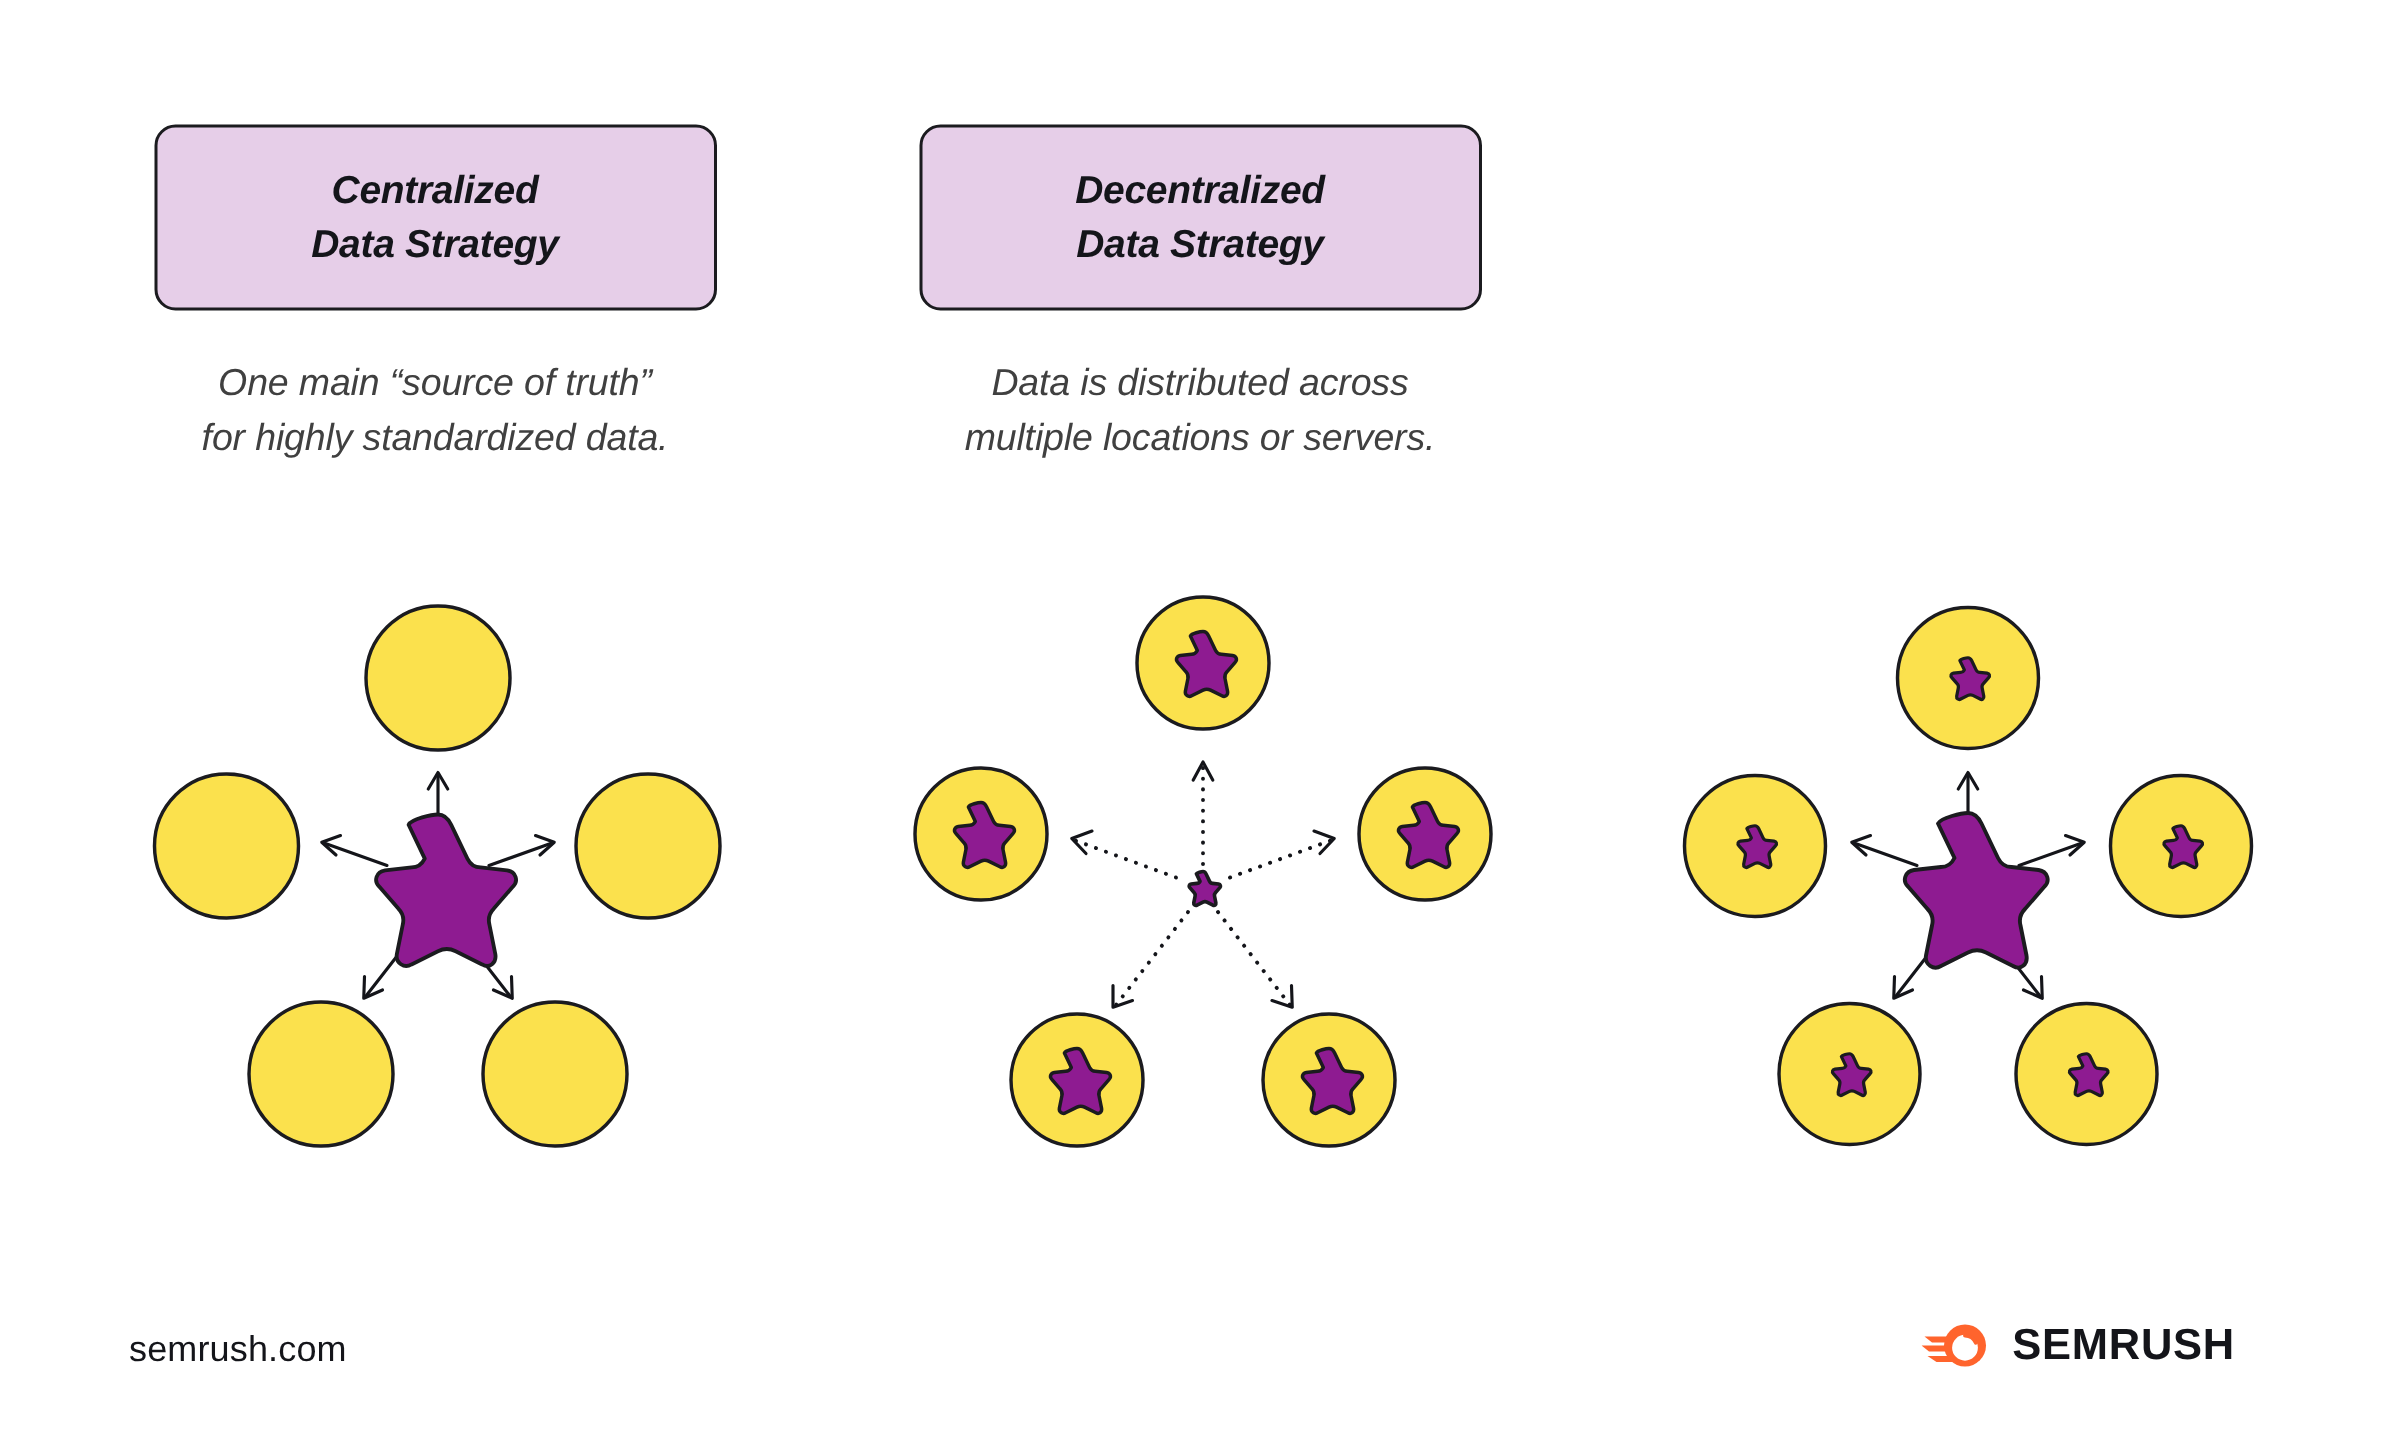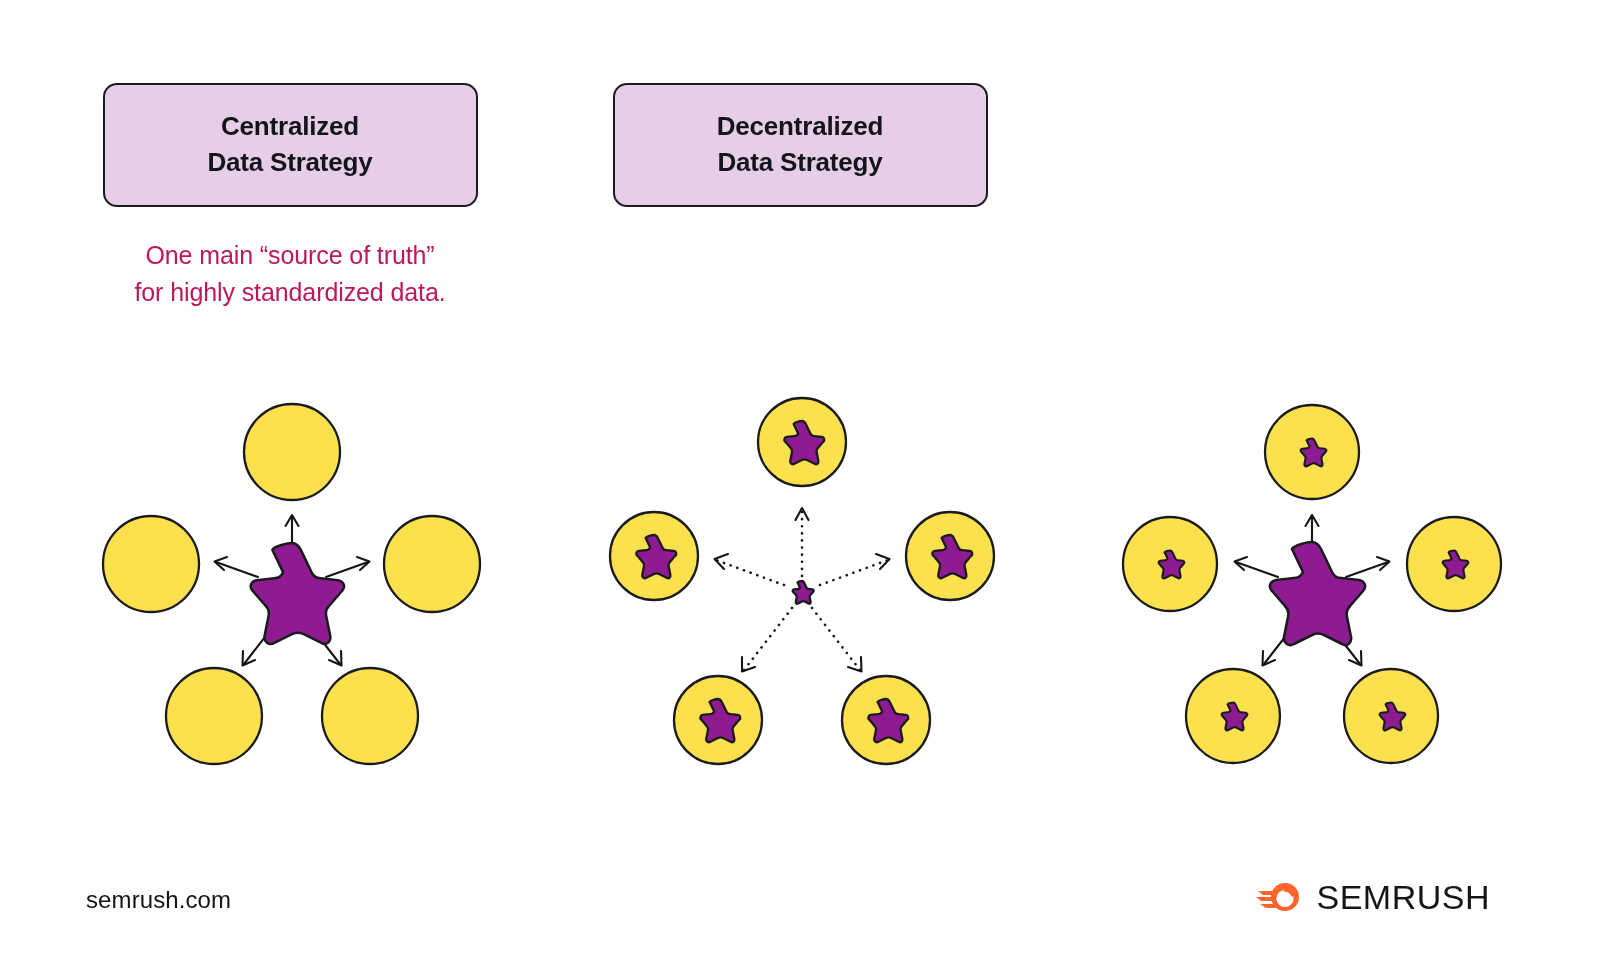--- a/index.html
+++ b/index.html
@@ -23,20 +23,21 @@
 
   
   .columns {
     position: absolute;
     left: 0;
     top: 0;
     width: 1600px;
     height: 800px;
     display: flex;
     justify-content: center;
+    font-style: italic;
   }
   .column {
     width: 510px;
     position: relative;
     display: flex;
     flex-direction: column;
     align-items: center;
   }
 
   
@@ -61,21 +62,21 @@
     color: #14151a;
     white-space: pre-line;
   }
 
   
   .description {
     margin-top: 30px;
     font-size: 25px;
     line-height: 1.48;
     text-align: center;
-    color: #be185d;
+    color: #404040;
     white-space: pre-line;
     letter-spacing: -0.1px;
   }
 
   
   .diagram {
     position: absolute;
     top: 380px;
     left: 50%;
     transform: translateX(-50%);
@@ -105,22 +106,22 @@
     display: flex;
     align-items: center;
     gap: 14px;
   }
   .brand-mark {
     width: 46px;
     height: 34px;
     display: block;
   }
   .brand-word {
-    font-size: 34px;
-    font-weight: normal;
+    font-size: 29px;
+    font-weight: bold;
     letter-spacing: 0.5px;
     color: #14151a;
     line-height: 1;
   }
 </style>
 </head>
 <body>
 
 <div class="board">
 
@@ -193,20 +194,22 @@
           </g>
         </svg>
       </div>
     </div>
 
     <div class="column">
       <div class="badge">
         <div class="badge-title">Decentralized
 Data Strategy</div>
       </div>
+      <div class="description">Data is distributed across
+multiple locations or servers.</div>
 
       <div class="diagram">
         <svg viewBox="0 0 420 400" xmlns="http://www.w3.org/2000/svg">
           <defs>
             <path id="starPathB" d="M 0,-50
                      C 4,-50 7,-47 9,-43
                      L 20,-20
                      C 22,-16 25,-14 29,-14
                      L 47,-12
                      C 53,-11 55,-5 51,-1

